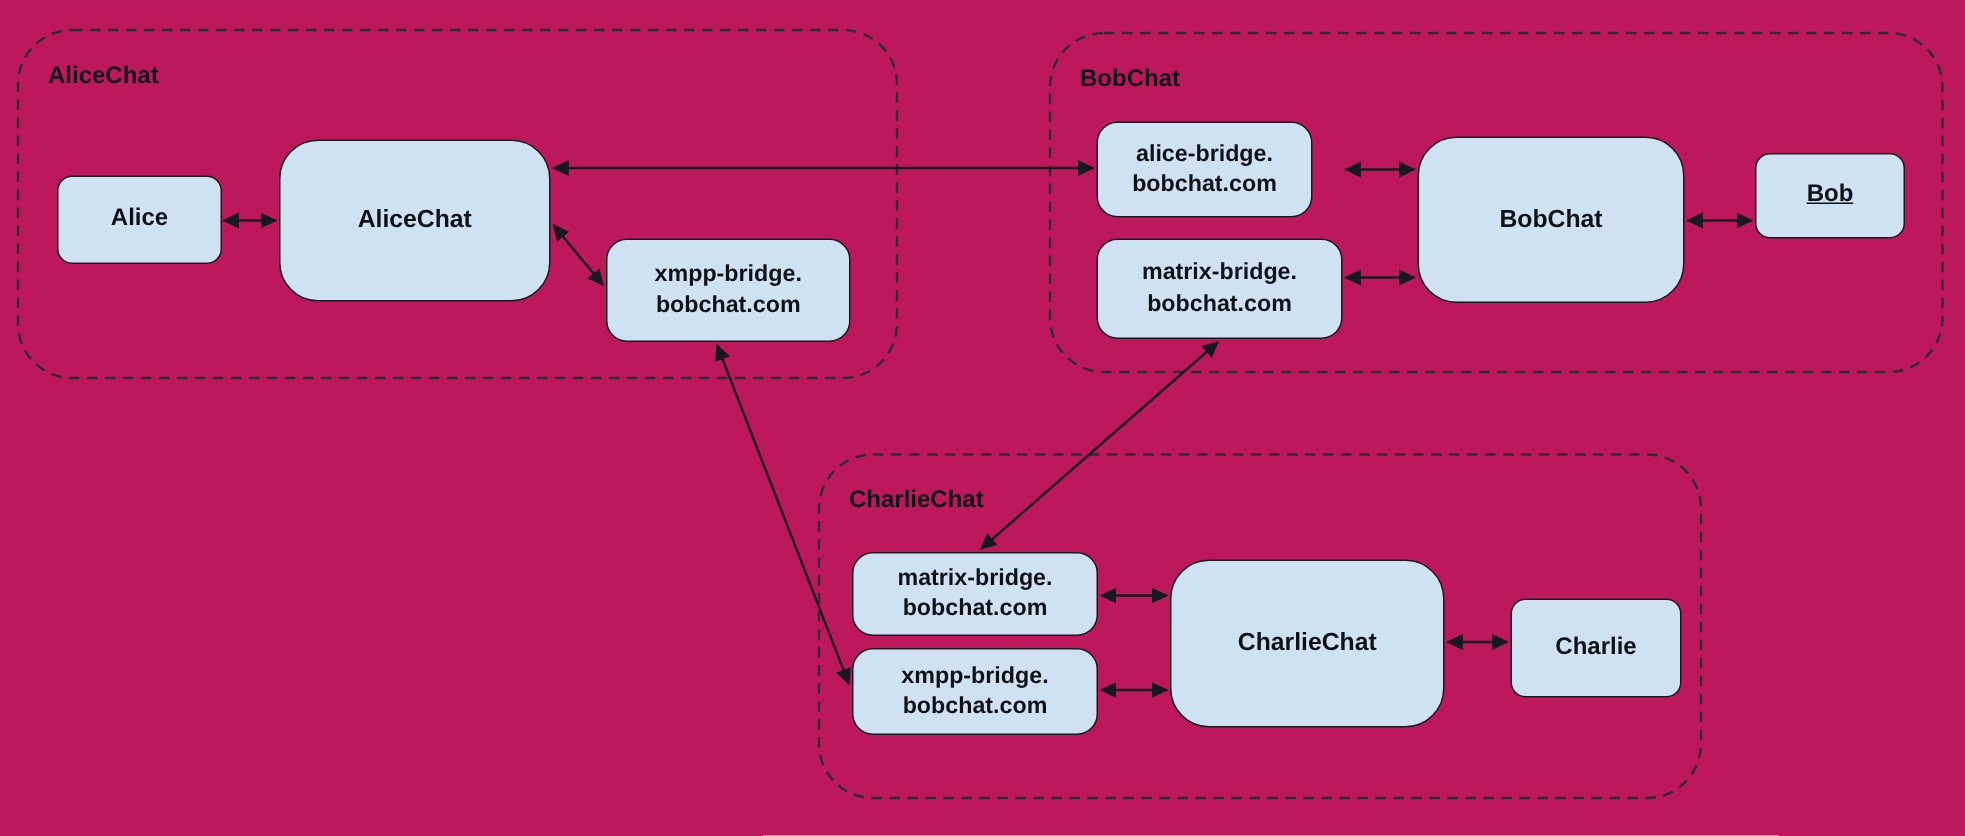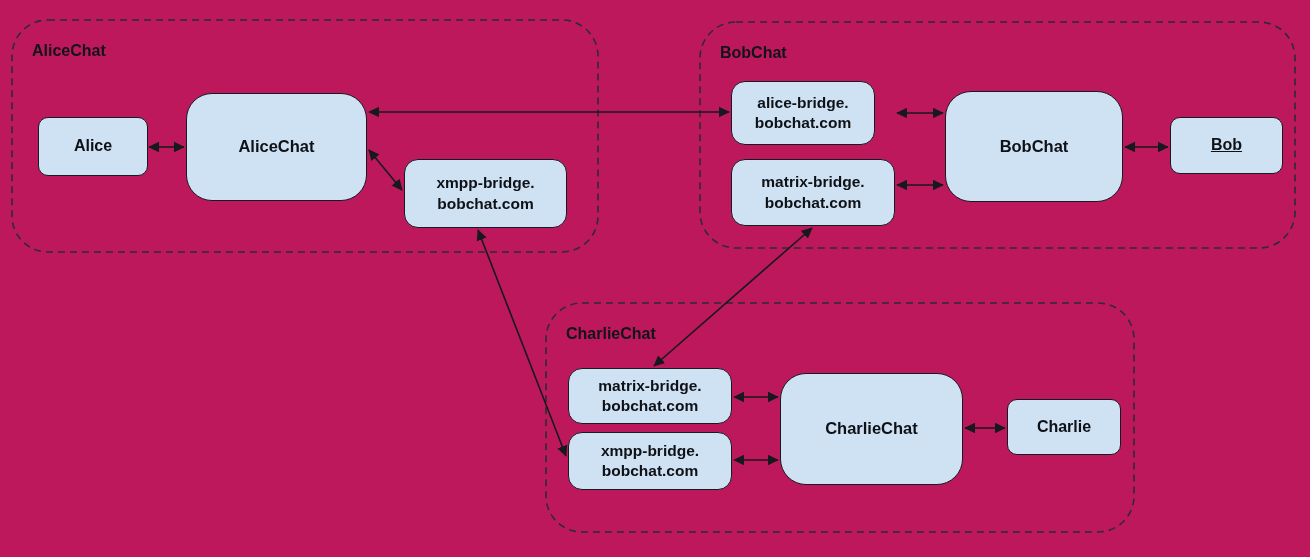--- a/index.html
+++ b/index.html
@@ -59,27 +59,27 @@
   <div id="node-layer">
       <div class="node client" style="left: 38px; top: 117px; width: 110px; height: 59px;">Alice</div>
       <div class="node server" style="left: 186px; top: 93px; width: 181px; height: 108px;">AliceChat</div>
       <div class="node bridge" style="left: 404px; top: 159px; width: 163px; height: 69px;">xmpp-bridge.
 bobchat.com</div>
       <div class="node bridge" style="left: 731px; top: 81px; width: 144px; height: 64px;">alice-bridge.
 bobchat.com</div>
       <div class="node bridge" style="left: 731px; top: 159px; width: 164px; height: 67px;">matrix-bridge.
 bobchat.com</div>
       <div class="node server" style="left: 945px; top: 91px; width: 178px; height: 111px;">BobChat</div>
-      <div class="node client" style="left: 1170px; top: 117px; width: 113px; height: 57px; text-decoration: underline;">Bob</div>
+      <div class="node client" style="left: 1170px; top: 102px; width: 100px; height: 57px; text-decoration: underline;">Bob</div>
       <div class="node bridge" style="left: 568px; top: 368px; width: 164px; height: 56px;">matrix-bridge.
 bobchat.com</div>
       <div class="node bridge" style="left: 568px; top: 432px; width: 164px; height: 58px;">xmpp-bridge.
 bobchat.com</div>
       <div class="node server" style="left: 780px; top: 373px; width: 183px; height: 112px;">CharlieChat</div>
-      <div class="node client" style="left: 1007px; top: 399px; width: 114px; height: 56px;">Charlie</div>
+      <div class="node client" style="left: 1007px; top: 399px; width: 114px; height: 66px;">Charlie</div>
     </div>
   <svg class="layer" id="edge-layer" viewBox="0 0 1310 557" xmlns="http://www.w3.org/2000/svg">
     <defs>
       <marker id="arrow" viewBox="0 0 10 10" refX="8.5" refY="5" markerWidth="7.5" markerHeight="7.5" orient="auto-start-reverse">
         <path d="M 0 0.6 L 9.2 5 L 0 9.4 z" fill="#16191d"></path>
       </marker>
     </defs>
   <line x1="149" y1="147" x2="184" y2="147" stroke="#16191d" stroke-width="1.6" marker-end="url(#arrow)" marker-start="url(#arrow)"></line>
       <line x1="369" y1="112" x2="729" y2="112" stroke="#16191d" stroke-width="1.6" marker-end="url(#arrow)" marker-start="url(#arrow)"></line>
       <line x1="369" y1="150" x2="402" y2="190" stroke="#16191d" stroke-width="1.6" marker-end="url(#arrow)" marker-start="url(#arrow)"></line>

